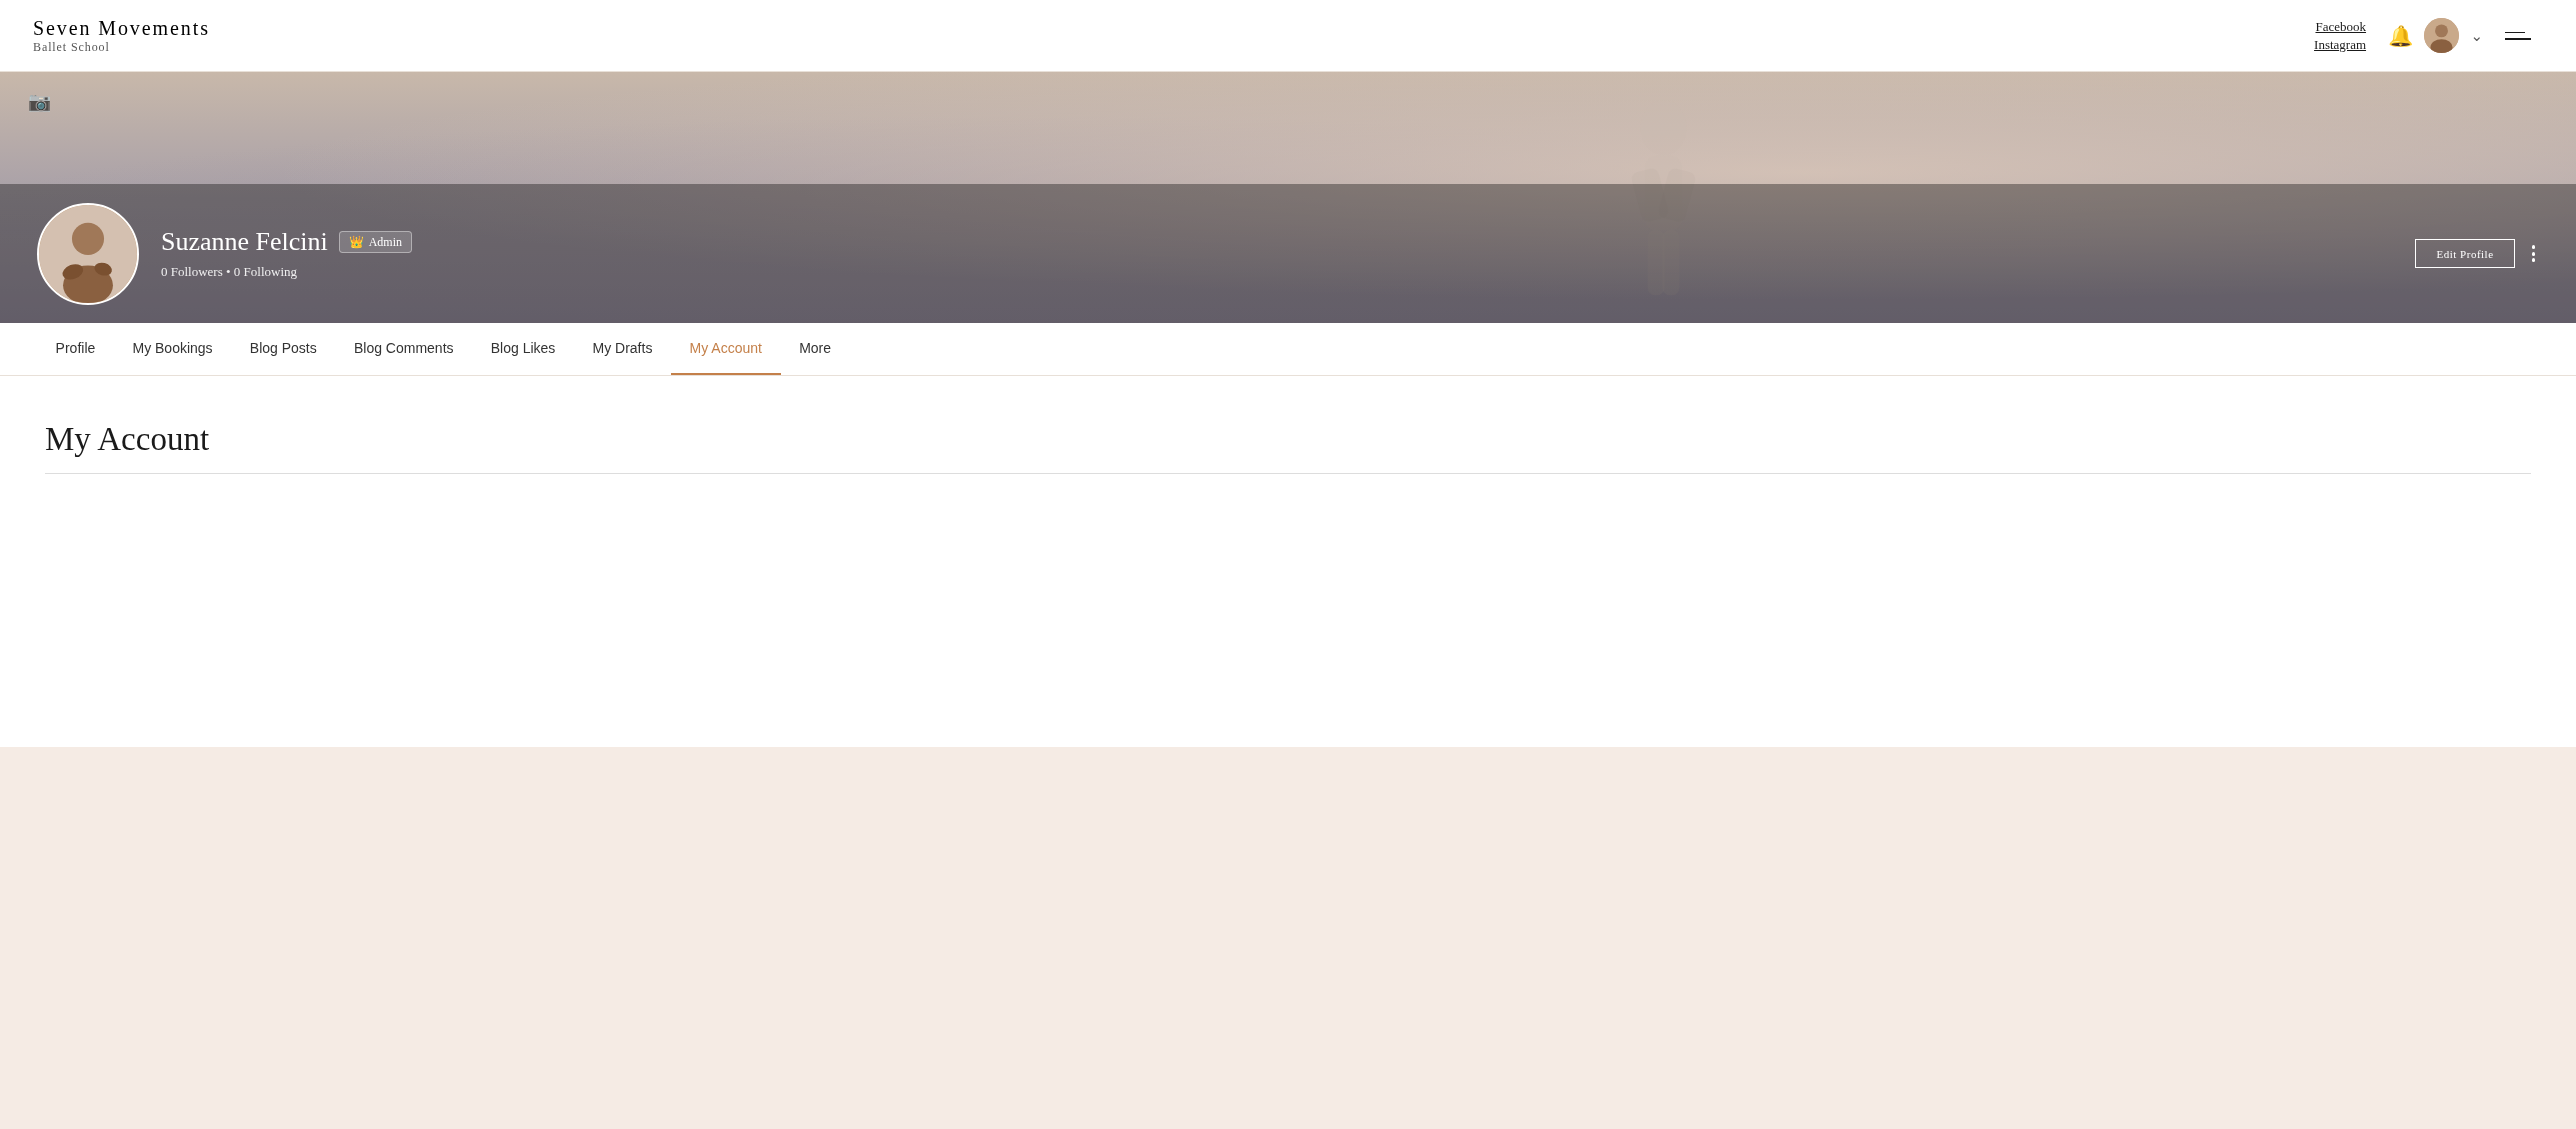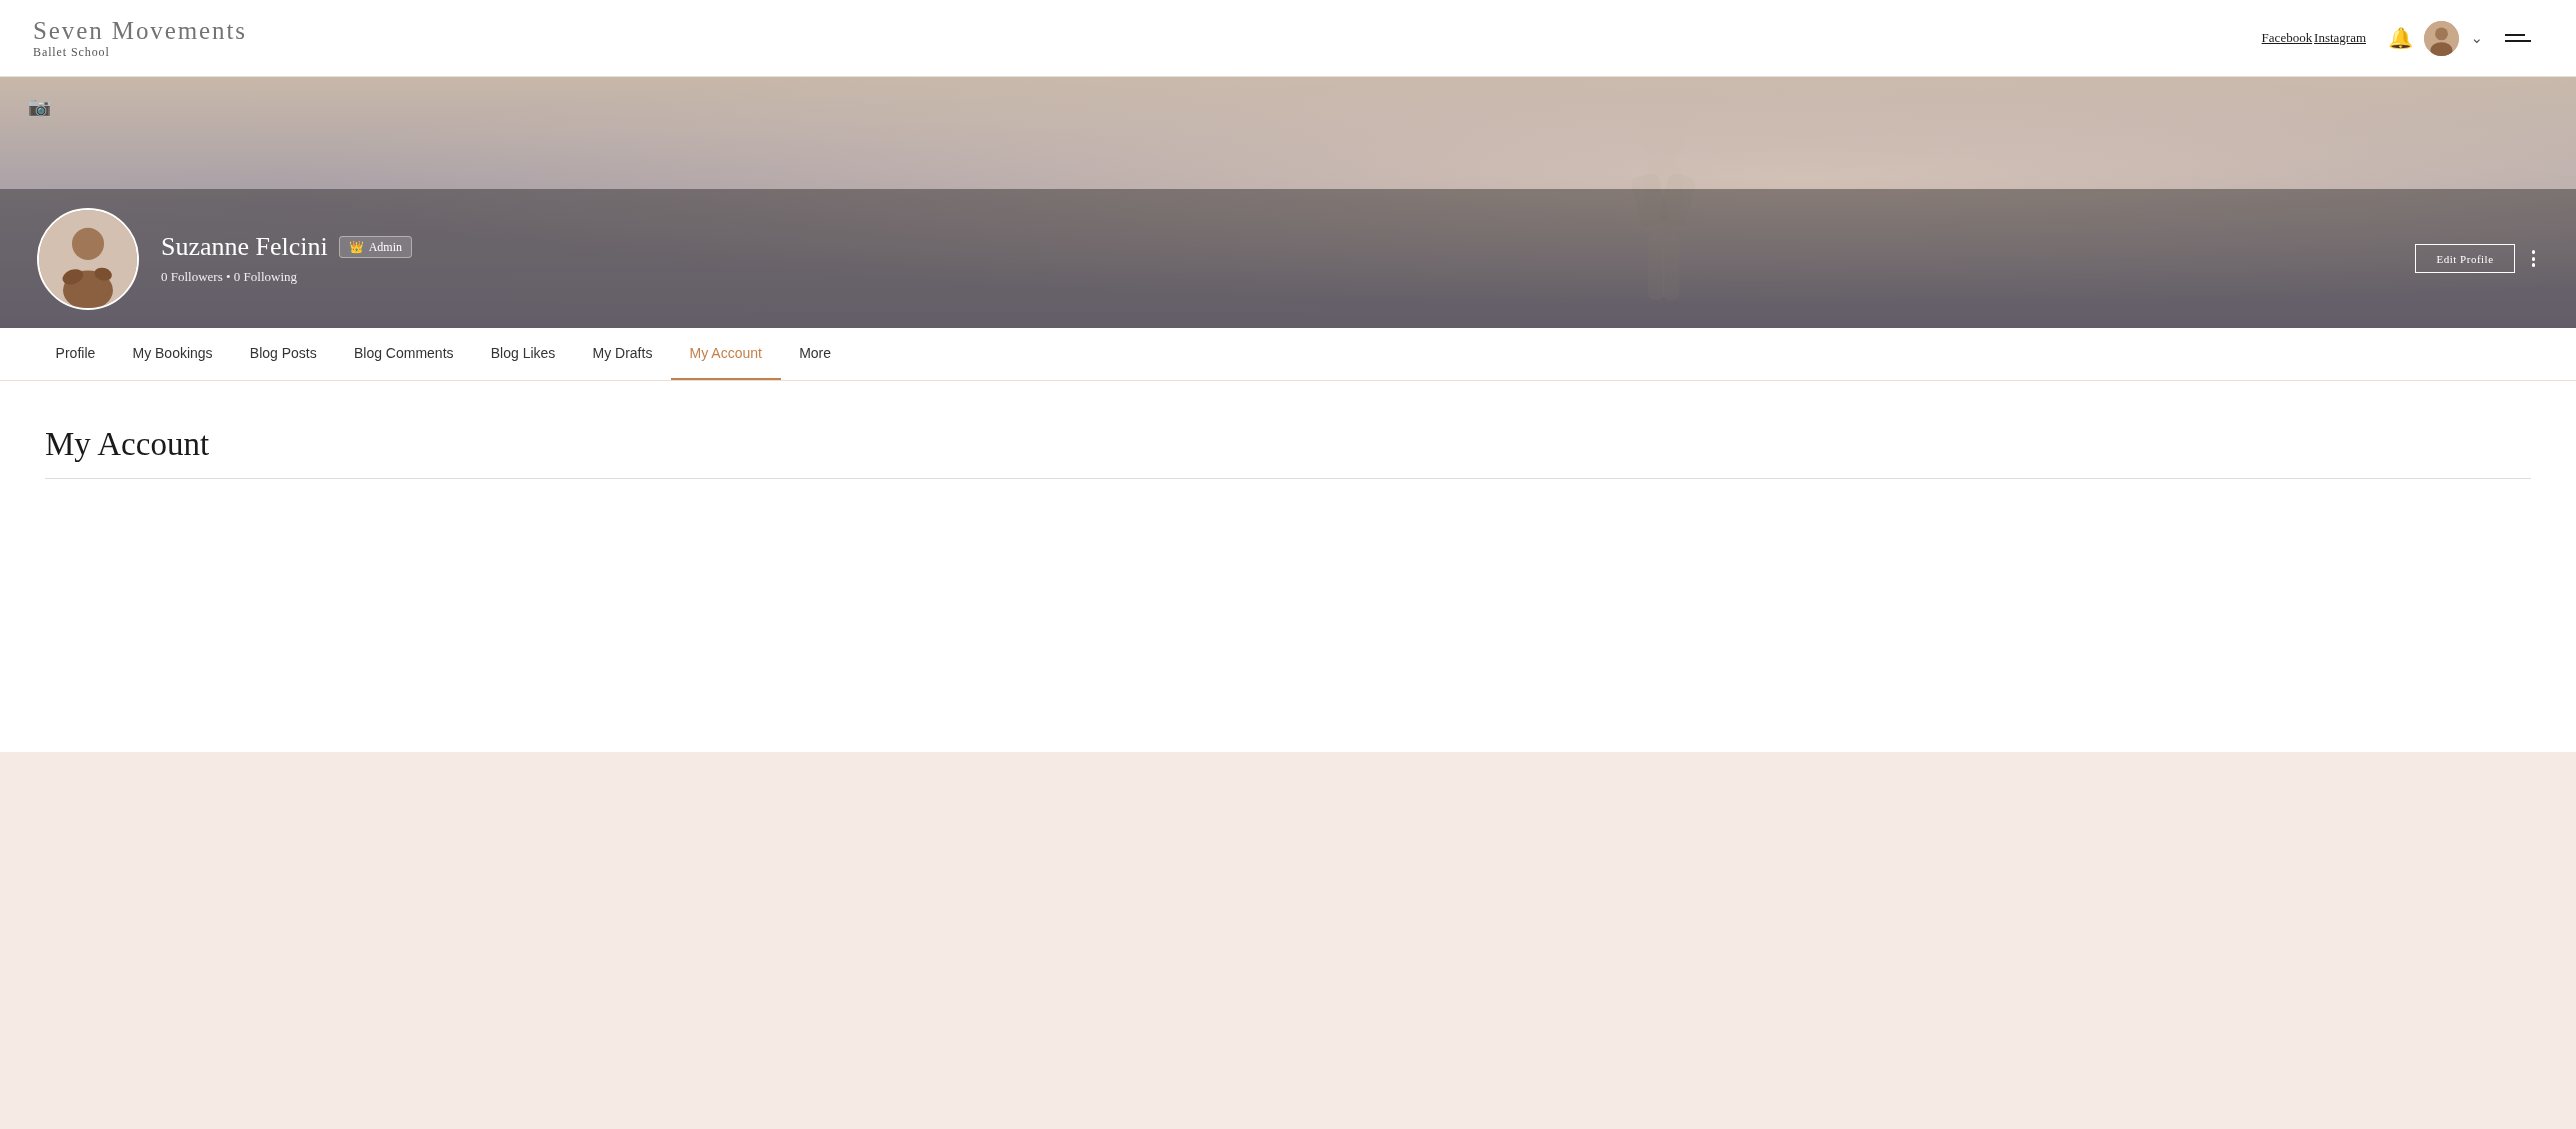--- a/index.html
+++ b/index.html
@@ -21,43 +21,43 @@
       position: relative;
       z-index: 10;
     }
 
     .header-logo {
       display: flex;
       flex-direction: column;
     }
 
     .header-logo-title {
-      font-size: 25px;
+      font-size: 20px;
       font-weight: 400;
       letter-spacing: 1.9px;
-      color: #737373;
+      color: #000000;
       font-family: 'Georgia', serif;
     }
 
     .header-logo-subtitle {
       font-size: 12px;
       color: #555;
       letter-spacing: 0.9px;
       font-family: 'Georgia', serif;
     }
 
     .header-right {
       display: flex;
       align-items: center;
       gap: 22px;
     }
 
     .header-social {
       display: flex;
-      flex-direction: row;
+      flex-direction: column;
       align-items: flex-end;
       gap: 1.9px;
     }
 
     .header-social a {
       font-size: 13px;
       color: #1a1a1a;
       text-decoration: underline;
       cursor: pointer;
     }

